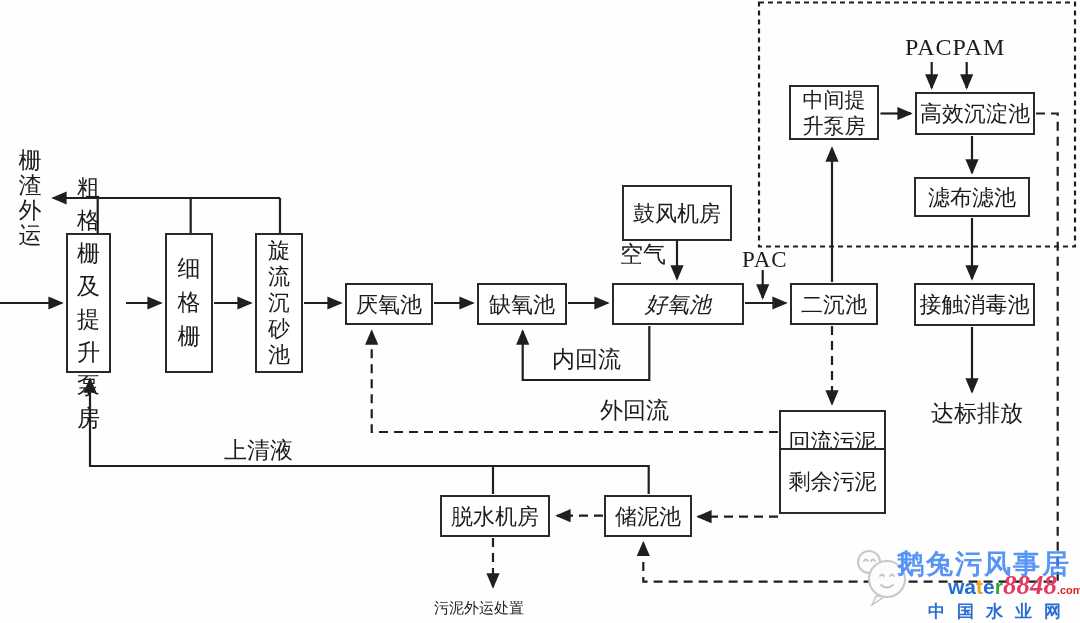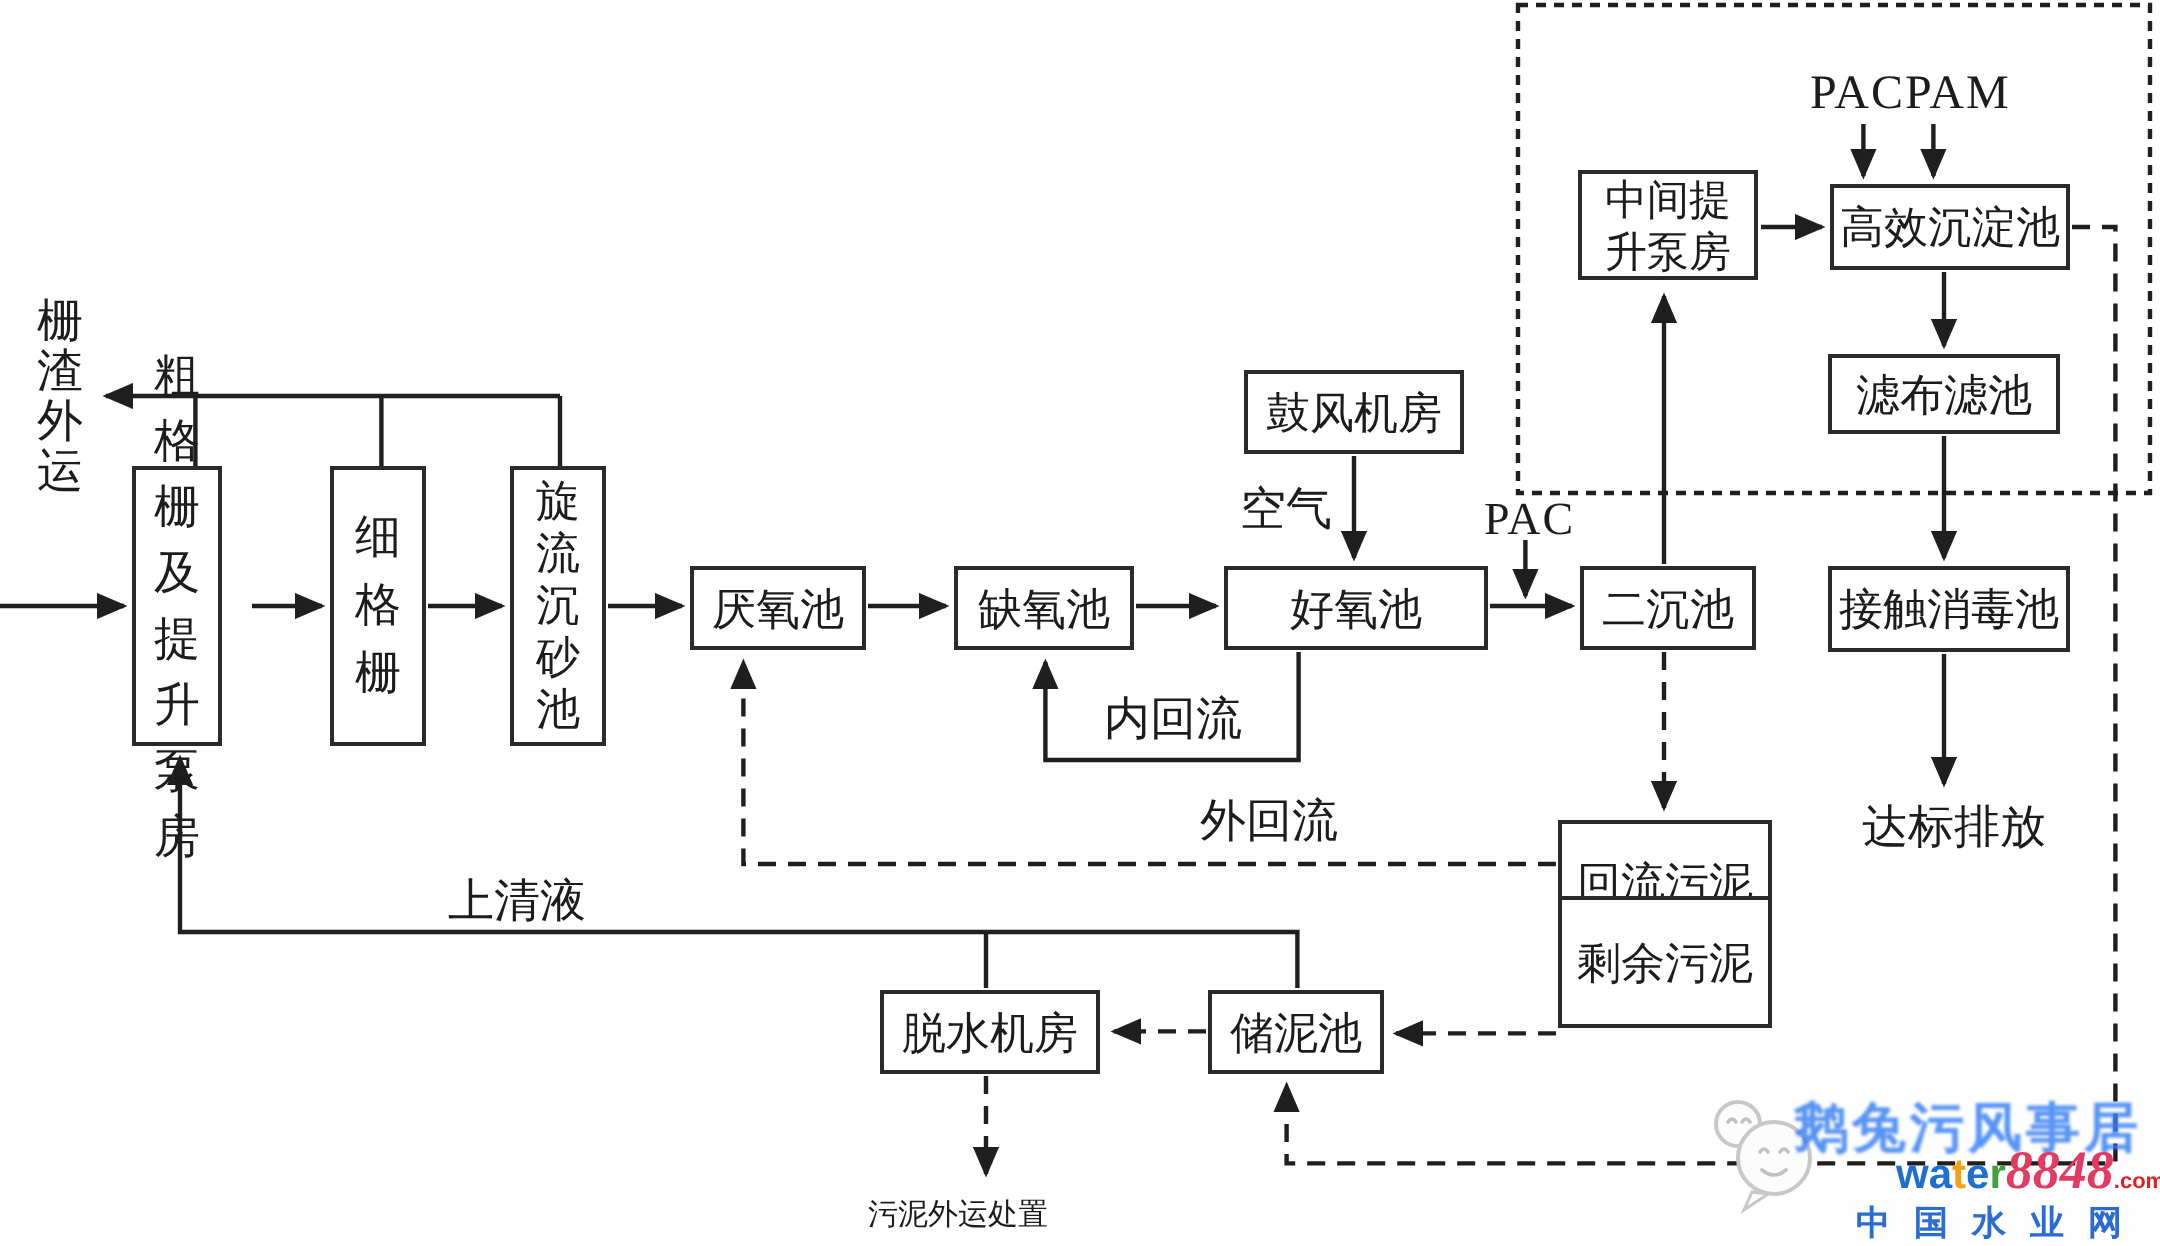--- a/index.html
+++ b/index.html
@@ -76,22 +76,22 @@
   <div class="node" style="left:165px;top:233px;width:48px;height:140px;font-size:23px;line-height:34px;">细
 格
 栅</div>
   <div class="node" style="left:255px;top:233px;width:48px;height:140px;font-size:22px;line-height:26px;">旋
 流
 沉
 砂
 池</div>
   <div class="node" style="left:345px;top:283px;width:88px;height:42px;">厌氧池</div>
   <div class="node" style="left:477px;top:283px;width:90px;height:42px;">缺氧池</div>
-  <div class="node" style="left:622px;top:185px;width:110px;height:42px;">鼓风机房</div>
-  <div class="node" style="left:612px;top:283px;width:132px;height:42px;">好氧池</div>
+  <div class="node" style="left:622px;top:185px;width:110px;height:56px;">鼓风机房</div>
+  <div class="node" style="left:612px;top:283px;width:132px;height:42px;font-style:italic;">好氧池</div>
   <div class="node" style="left:790px;top:283px;width:88px;height:42px;">二沉池</div>
   <div class="node" style="left:789px;top:85px;width:90px;height:55px;font-size:21px;line-height:26px;">中间提
 升泵房</div>
   <div class="node" style="left:915px;top:92px;width:120px;height:43px;">高效沉淀池</div>
   <div class="node" style="left:914px;top:177px;width:116px;height:40px;">滤布滤池</div>
   <div class="node" style="left:914px;top:283px;width:121px;height:43px;">接触消毒池</div>
   <div class="node" style="left:779px;top:410px;width:107px;height:63px;">回流污泥</div>
   <div class="node" style="left:779px;top:448px;width:107px;height:66px;">剩余污泥</div>
   <div class="node" style="left:604px;top:495px;width:88px;height:42px;">储泥池</div>
   <div class="node" style="left:440px;top:495px;width:110px;height:42px;">脱水机房</div>

